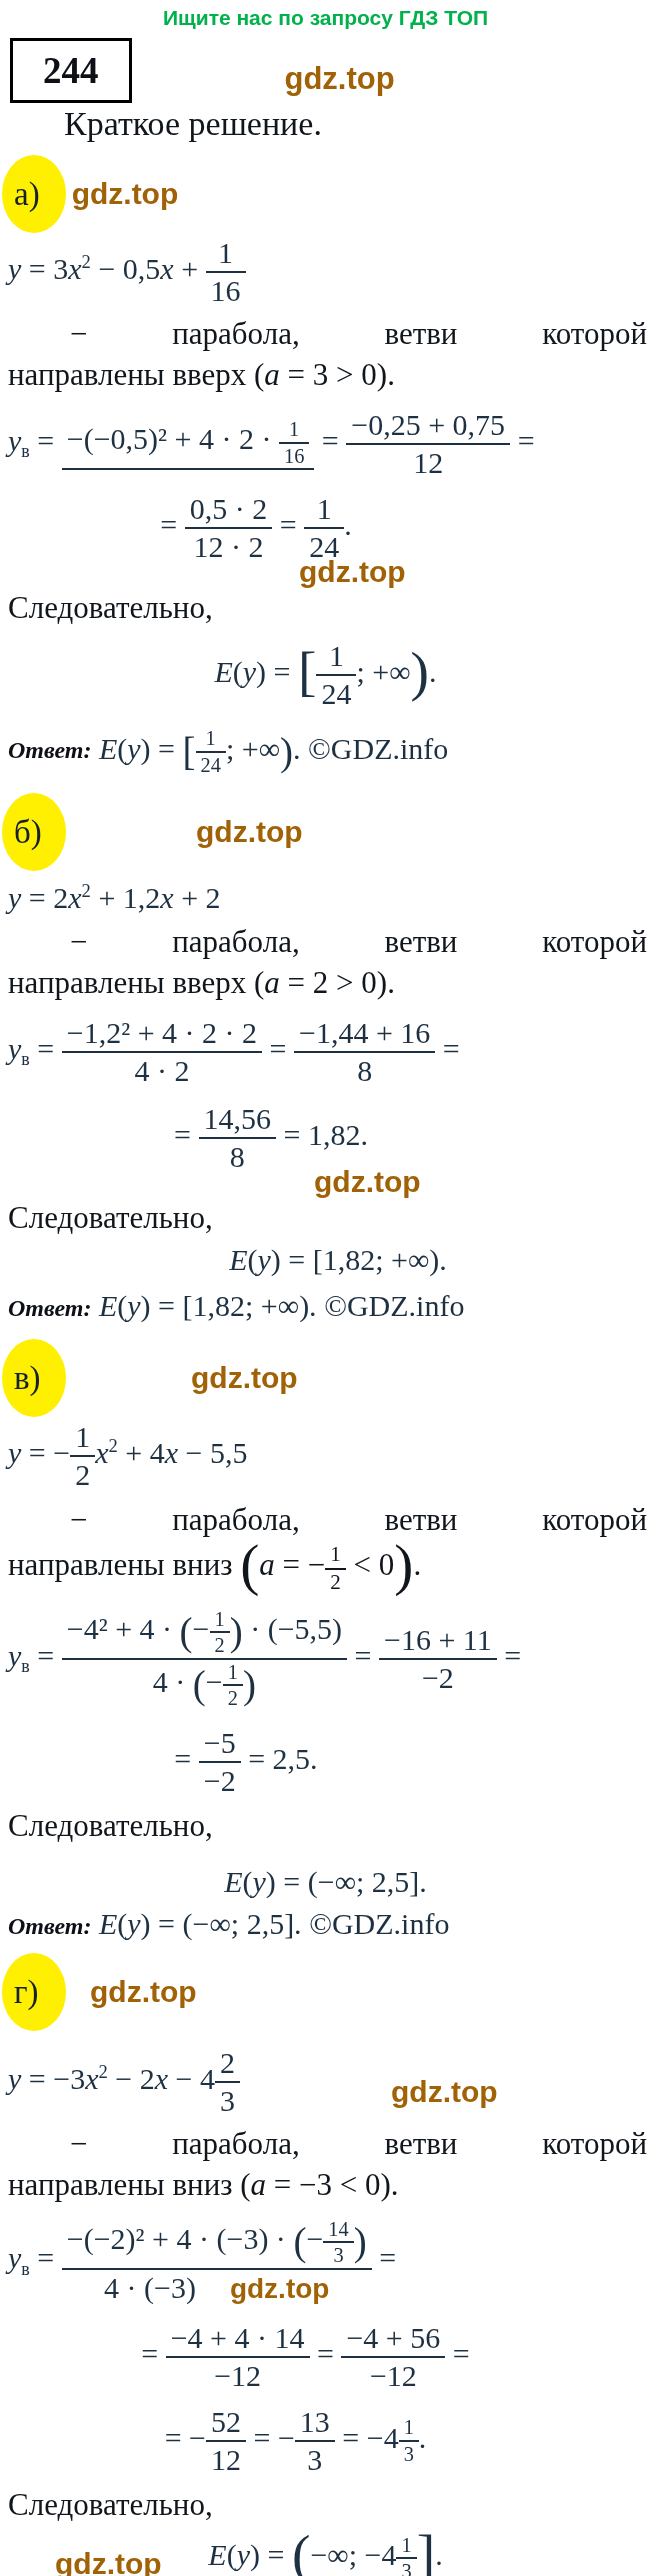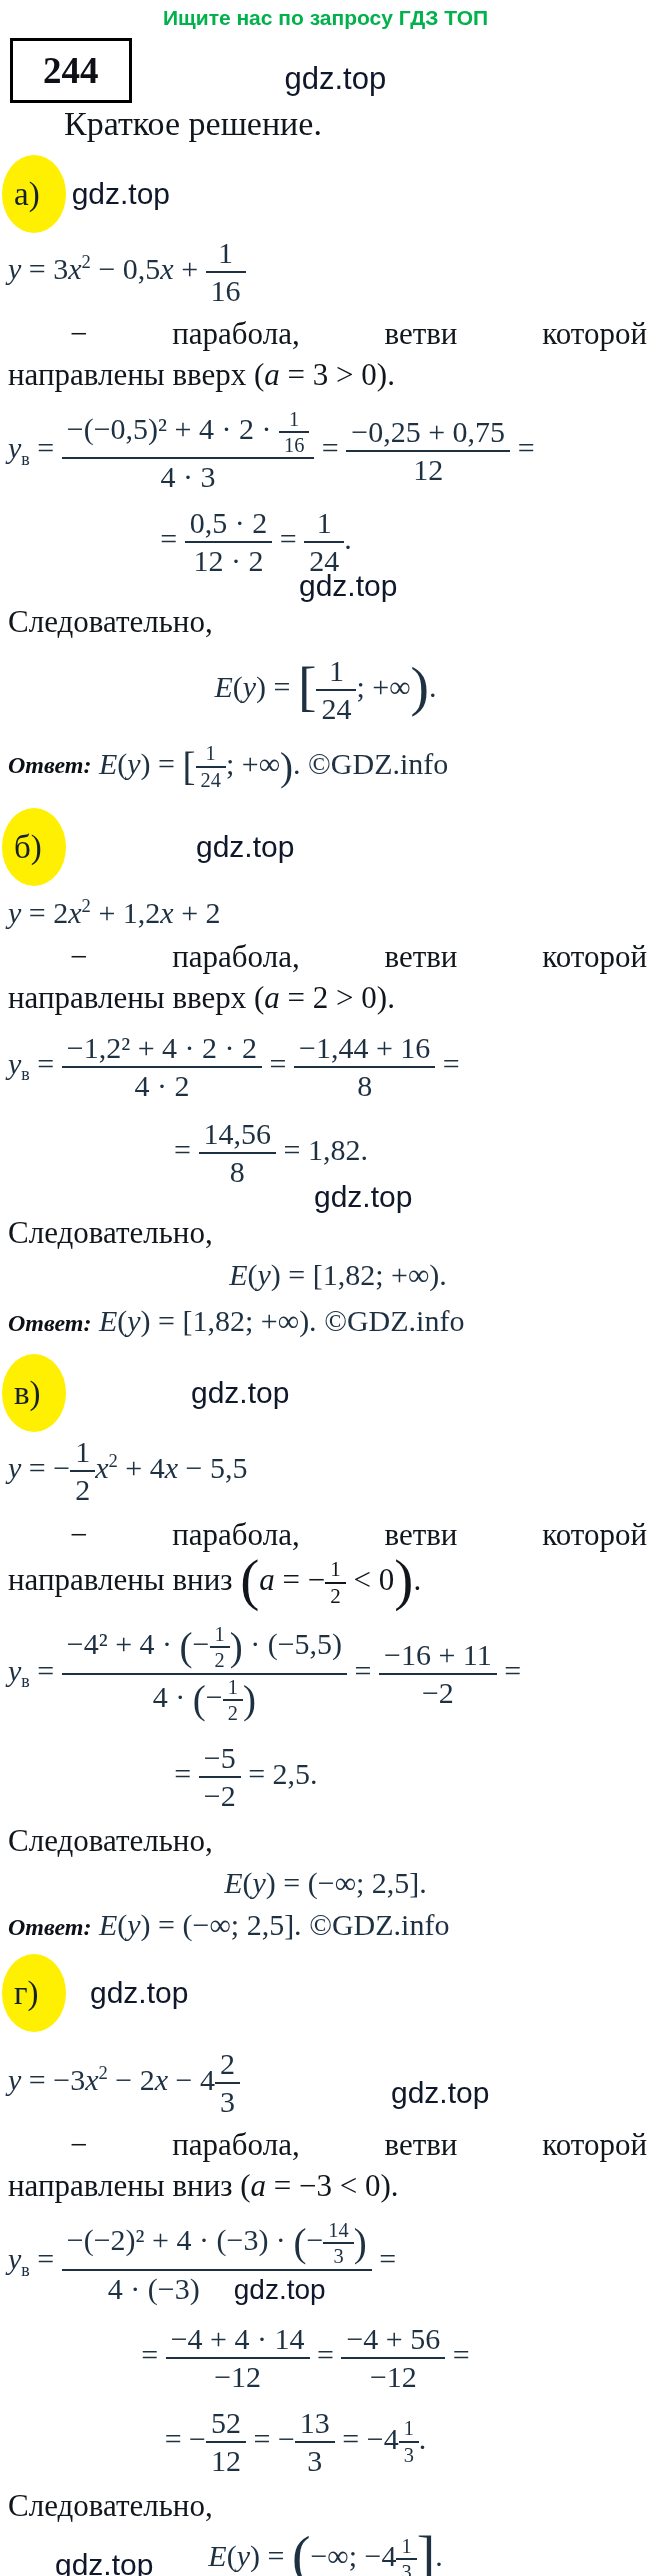--- a/index.html
+++ b/index.html
@@ -16,21 +16,21 @@
   .m{font-size:30px;color:#1e3142;}
   .v{font-style:italic;}
   .sp{font-size:0.62em;vertical-align:super;line-height:0;}
   .sub{font-size:0.6em;vertical-align:-0.35em;line-height:0;}
   .frac{display:inline-block;vertical-align:middle;text-align:center;}
   .frac>.num{display:block;border-bottom:2px solid currentColor;padding:0 5px;line-height:1.2;}
   .frac>.den{display:block;padding:0 5px;line-height:1.2;}
   .sfrac{font-size:0.68em;}
   .bd{font-size:1.85em;font-weight:300;vertical-align:middle;line-height:0;position:relative;top:-0.06em;}
   .md{font-size:1.3em;font-weight:300;vertical-align:middle;line-height:0;}
-  .wm{font-family:"Liberation Sans",sans-serif;color:#0f172a;font-size:30px;}
+  .wm{font-family:"Liberation Sans",sans-serif;color:#a16207;font-size:30px;font-weight:bold;}
   .promo{margin-top:6px;font-size:21px;font-weight:bold;color:#00b14c;}
   .headrow{margin-top:8px;padding-left:10px;}
   .numbox{display:inline-block;border:3px solid #000;padding:8px 30px;font-weight:bold;font-size:37px;color:#0d1117;}
   .headwm{display:inline-block;margin-left:149px;vertical-align:middle;font-size:31px;}
   .subtitle{margin-top:2px;margin-left:64px;font-size:34px;}
   .hlrow{position:relative;display:flex;align-items:center;height:82px;}
   .hl{position:absolute;width:64px;height:78px;border-radius:50%;background:#ffef00;left:2px;top:2px;}
   .lbl{position:relative;z-index:1;font-size:33px;color:#15222e;padding-left:14px;}
   .alabel{font-weight:bold;font-style:italic;font-size:24px;color:#0d1117;}
   .ansrow{font-size:30px;}
@@ -59,21 +59,21 @@
   <div class="r m" style="margin-top:0;">
     <span class="v">y</span><span> = 3</span><span class="v">x</span><span class="sp">2</span><span> − 0,5</span><span class="v">x</span><span> + </span><span class="frac"><span class="num">1</span><span class="den">16</span></span>
   </div>
 
   <div class="txt justify" style="margin-top:6px;">− парабола, ветви которой</div>
   <div class="txt r" style="margin-top:2px;">
     <span>направлены вверх (</span><span class="v">a</span><span> = 3 &gt; 0).</span>
   </div>
 
   <div class="r m" style="margin-top:12px;">
-    <span class="v">y</span><span class="sub">в</span><span> = </span><span class="frac"><span class="num"><span>−(−0,5)² + 4 · 2 · </span><span class="frac sfrac"><span class="num">1</span><span class="den">16</span></span></span><span class="den">4 · 3</span></span>
+    <span class="v">y</span><span class="sub">в</span><span> = </span><span class="frac"><span class="num"><span>−(−0,5)² + 4 · 2 · </span><span class="frac sfrac"><span class="num">1</span><span class="den">16</span></span></span></span>
     <span>=</span>
     <span class="frac"><span class="num">−0,25 + 0,75</span><span class="den">12</span></span>
     <span>=</span>
   </div>
 
   <div class="m center" style="margin-top:10px;padding-right:139px;">
     <span>= </span><span class="frac"><span class="num">0,5 · 2</span><span class="den">12 · 2</span></span><span> = </span><span class="frac"><span class="num">1</span><span class="den">24</span></span><span>.</span>
   </div>
   <div class="wm" style="margin-top:-10px;padding-left:299px;">gdz.top</div>
 
@@ -151,21 +151,21 @@
     <span class="frac"><span class="num">−16 + 11</span><span class="den">−2</span></span>
     <span>=</span>
   </div>
 
   <div class="m center" style="margin-top:14px;padding-right:159px;">
     <span>= </span><span class="frac"><span class="num">−5</span><span class="den">−2</span></span><span> = 2,5.</span>
   </div>
 
   <div class="txt r" style="margin-top:8px;">Следовательно,</div>
 
-  <div class="m center" style="margin-top:6px;">
+  <div class="m center" style="margin-top:20px;">
     <span class="v">E</span><span>(</span><span class="v">y</span><span>) = (−∞; 2,5].</span>
   </div>
 
   <div class="r ansrow" style="margin-top:8px;">
     <span class="alabel">Ответ:</span>
     <span class="m"><span class="v">E</span><span>(</span><span class="v">y</span><span>) = (−∞; 2,5]. </span><span class="copy">©GDZ.info</span></span>
   </div>
 </div>
 
 <div>

